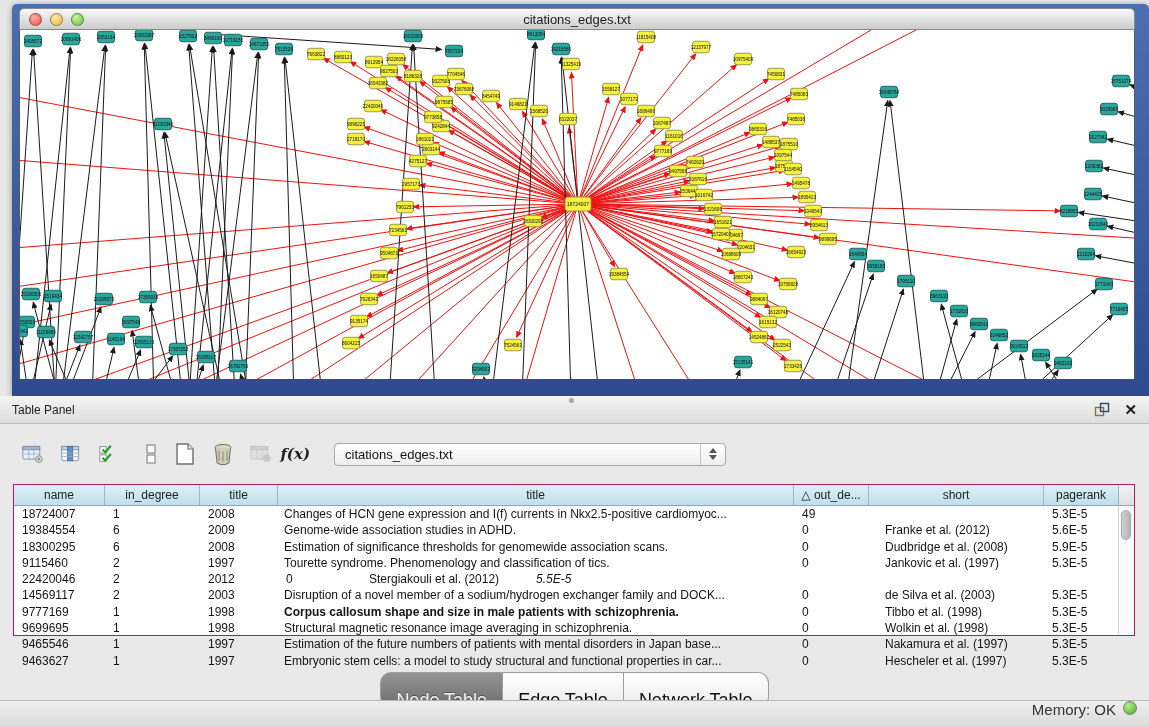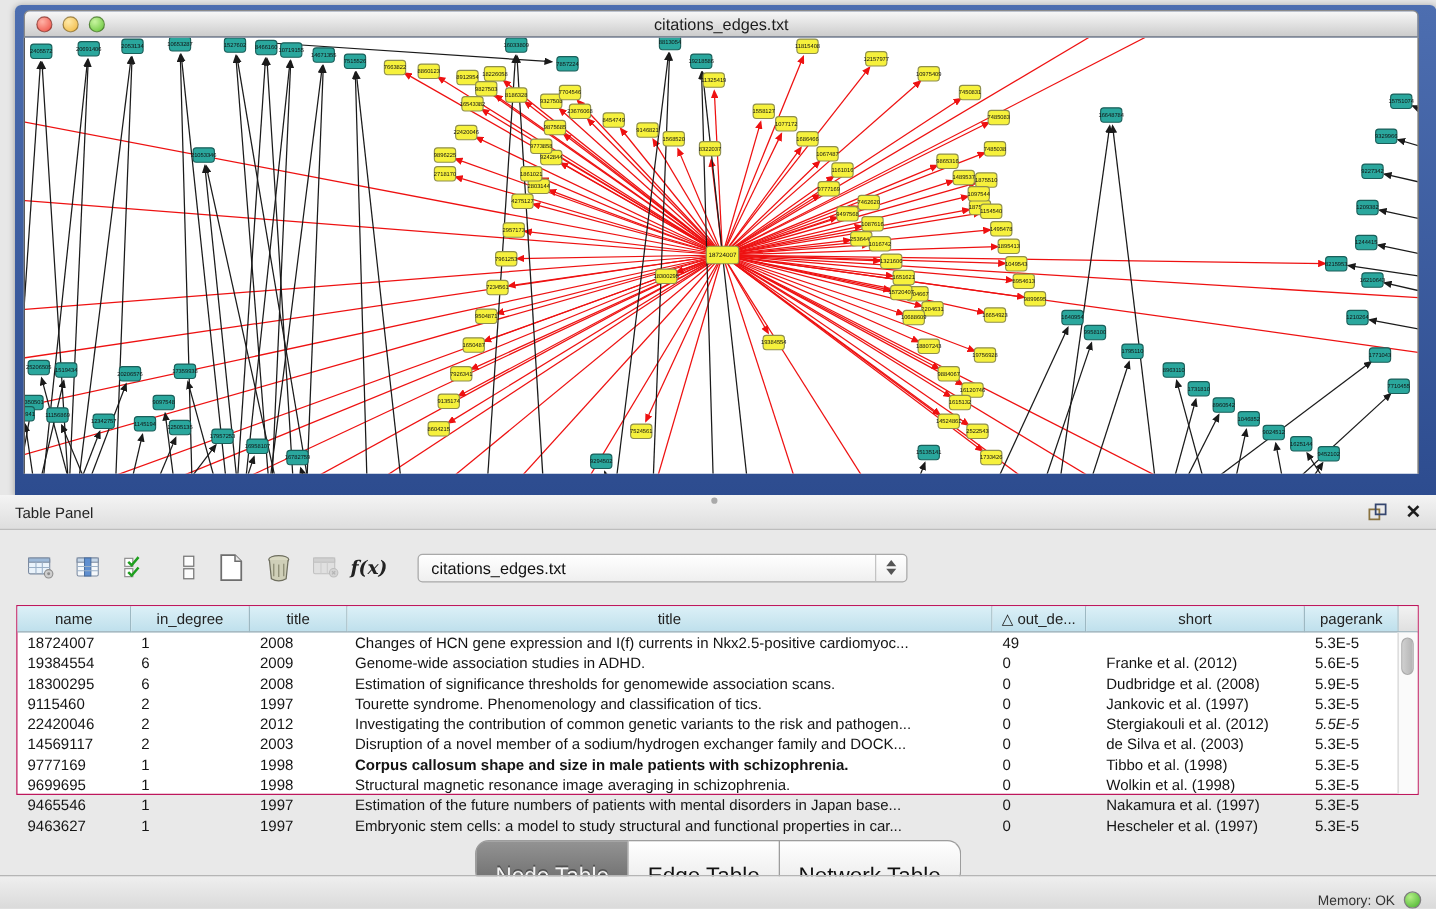--- a/index.html
+++ b/index.html
@@ -58,21 +58,21 @@
 
   .tabbar{position:absolute;left:0;top:276px;width:100%;display:flex;justify-content:center}
   .tab{height:22px;line-height:21px;padding:17px 15px;font-size:18px;color:#111;box-sizing:border-box;
        background:linear-gradient(#ffffff,#ebebeb);border:1px solid #9d9d9d;border-left:none}
   .tab:first-child{border-left:1px solid #9d9d9d;border-radius:11px 0 0 11px}
   .tab:last-child{border-radius:0 11px 11px 0}
   .tab.active{background:linear-gradient(#939393,#6e6e6e);color:#f4f4f4;text-shadow:0 -1px 0 rgba(0,0,0,.35)}
 
   .statusbar{position:absolute;left:0;bottom:0;width:100%;height:27px;box-sizing:border-box;
              background:linear-gradient(#efefef,#dadada);border-top:1px solid #b5b5b5;
-             display:flex;align-items:flex-end;justify-content:flex-end;padding-right:12px;gap:7px;font-size:11px;color:#333}
+             display:flex;align-items:flex-start;justify-content:flex-end;padding-right:12px;gap:7px;font-size:15px;color:#333}
   .mem-dot{width:14px;height:14px;border-radius:50%;border:1px solid #7e7e7e;box-sizing:border-box;
            background:radial-gradient(circle at 35% 30%,#b3ef85,#44b02b)}
 </style>
 </head>
 <body>
 
 <div class="net-window">
   <div class="titlebar">
     <div class="traffic">
       <span class="light red"></span>
@@ -919,21 +919,20 @@
           <div class="td" style="width: 78px;">1997</div>
           <div class="td" style="width: 516px; padding-left: 6px;">Tourette syndrome. Phenomenology and classification of tics.</div>
           <div class="td" style="width: 75px;">0</div>
           <div class="td" style="width: 175px; padding-left: 16px;">Jankovic et al. (1997)</div>
           <div class="td" style="width: 75px;">5.3E-5</div>
         </div>
         <div class="tr">
           <div class="td" style="width: 91px;">22420046</div>
           <div class="td" style="width: 95px;">2</div>
           <div class="td" style="width: 78px;">2012</div>
-          <div class="td" style="width: 516px; padding-left: 6px;">Investigating the contribution of common genetic variants to the risk and pathogen...</div>
           <div class="td" style="width: 75px;">0</div>
           <div class="td" style="width: 175px; padding-left: 16px;">Stergiakouli et al. (2012)</div>
           <div class="td" style="width: 75px; font-style: italic;">5.5E-5</div>
         </div>
         <div class="tr">
           <div class="td" style="width: 91px;">14569117</div>
           <div class="td" style="width: 95px;">2</div>
           <div class="td" style="width: 78px;">2003</div>
           <div class="td" style="width: 516px; padding-left: 6px;">Disruption of a novel member of a sodium/hydrogen exchanger family and DOCK...</div>
           <div class="td" style="width: 75px;">0</div>

